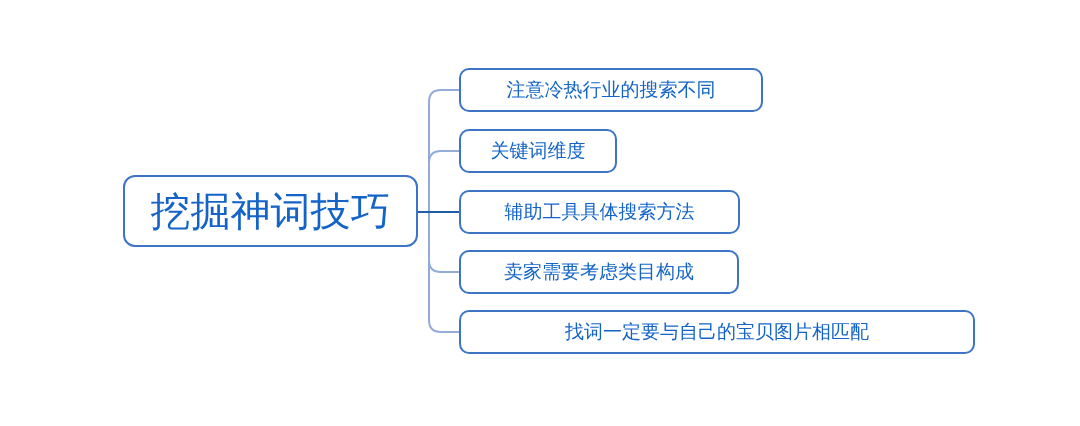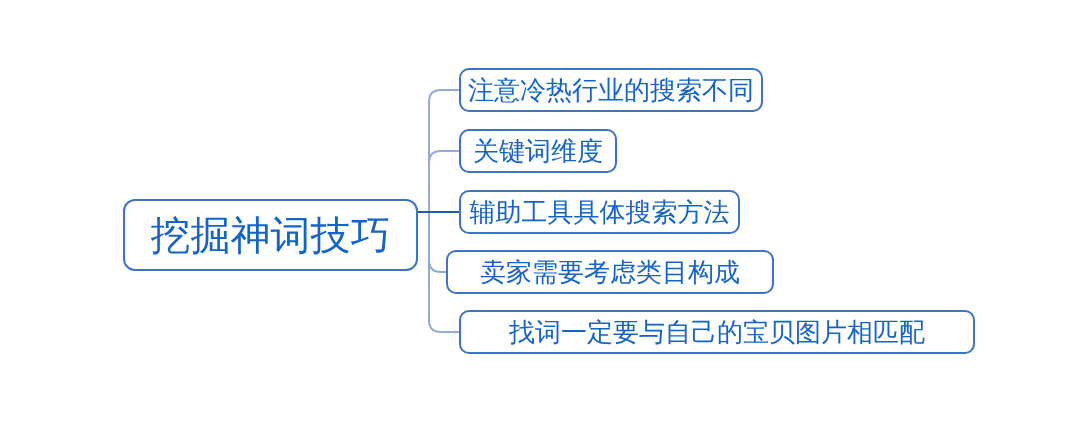--- a/index.html
+++ b/index.html
@@ -35,31 +35,30 @@
     white-space: nowrap;
     cursor: default;
   }
   .root-node {
     left: 123px;
     top: 175px;
     width: 295px;
     height: 72px;
     border-radius: 12px;
     font-size: 40px;
-    margin-top: 24px;
   }
   .child-node {
     height: 44px;
     border-radius: 10px;
-    font-size: 26px;
+    font-size: 19px;
   }
   .child-1 { left: 459px; top: 68px;  width: 304px; }
   .child-2 { left: 459px; top: 129px; width: 158px; text-align: center; }
   .child-3 { left: 459px; top: 190px; width: 281px; font-family: Liberation Serif, serif; }
-  .child-4 { left: 446px; top: 250px; width: 328px; text-align: center; }
+  .child-4 { left: 459px; top: 250px; width: 280px; text-align: center; }
   .child-5 { left: 459px; top: 310px; width: 516px; }
 </style>
 </head>
 <body>
 
 <div class="canvas">
 
   <svg class="connector-svg" viewBox="0 0 1080 426" xmlns="http://www.w3.org/2000/svg">
 
     <path d="M 459 90 H 441 Q 429 90 429 102 V 320 Q 429 332 441 332 H 459" fill="none" stroke="#92abd9" stroke-width="2"></path>

